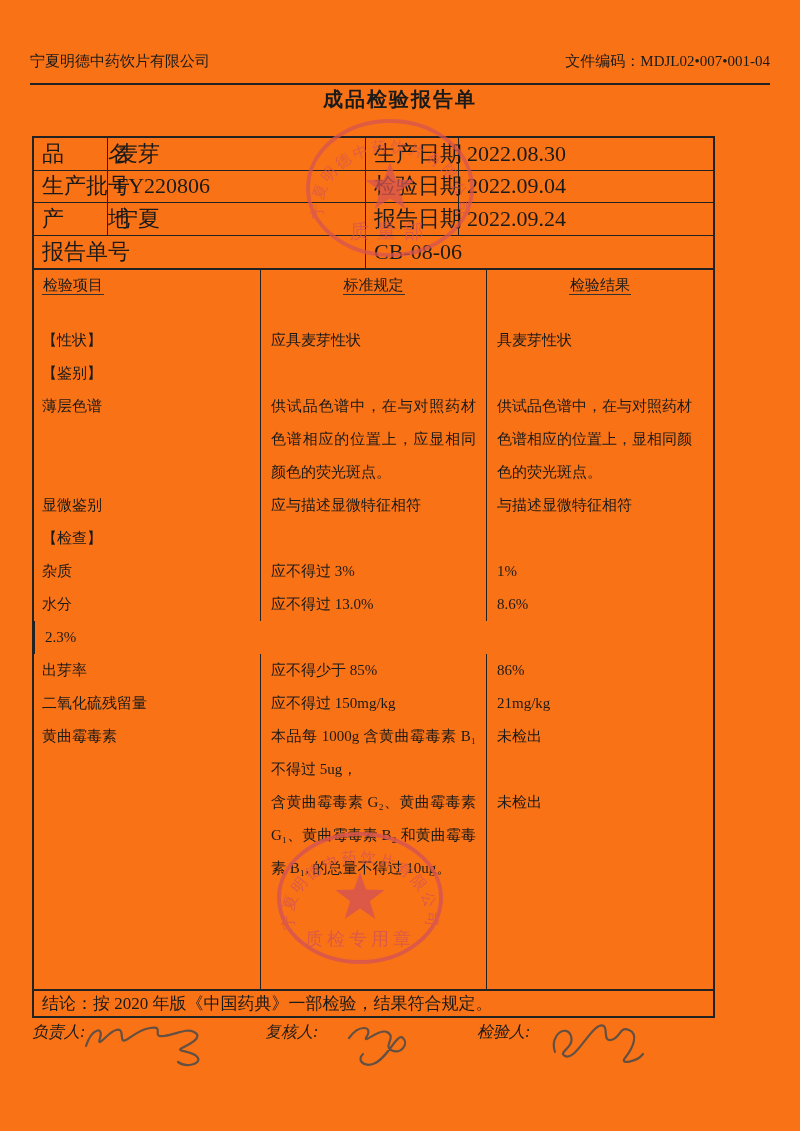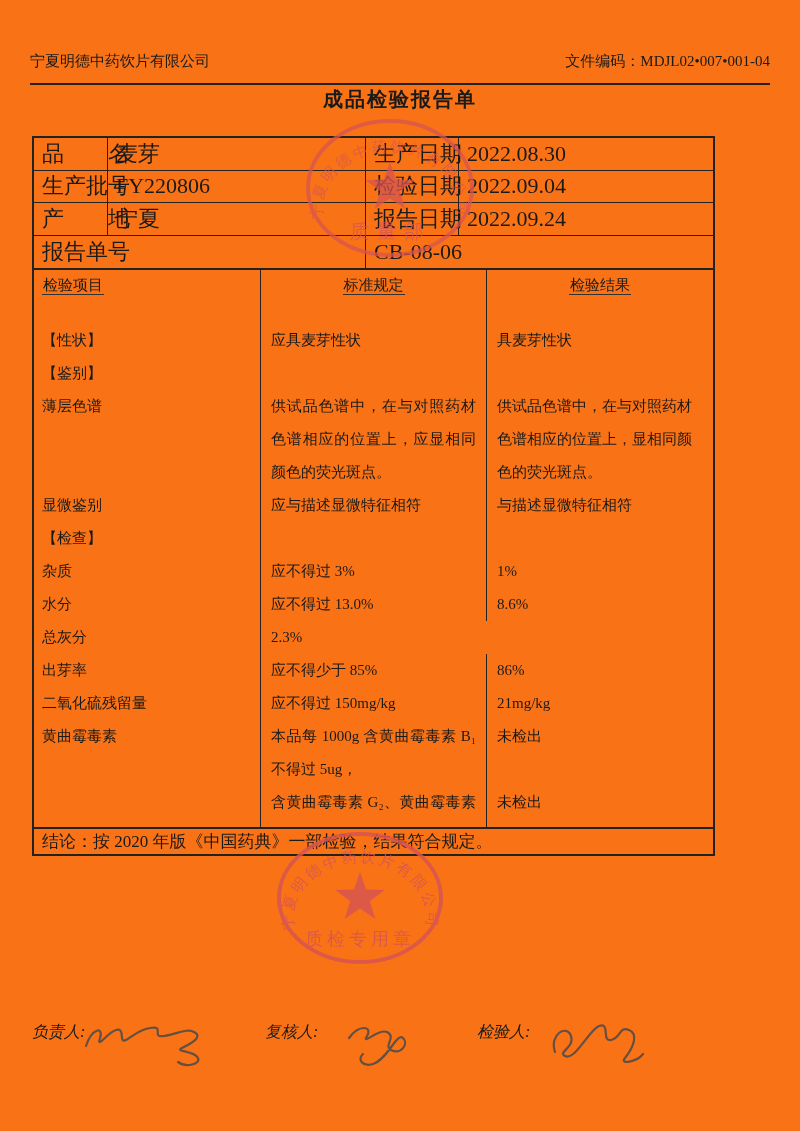--- a/index.html
+++ b/index.html
@@ -16,21 +16,21 @@
   
   .tbl { position:absolute; top:136px; left:32px; width:683px; border:2px solid #222; background:transparent; }
   
   .info { display:grid; grid-template-columns:74px 258px 93px 254px; grid-auto-rows:32.5px; font-size:22px; }
   .info .cell { display:flex; align-items:center; padding-left:8px; border-bottom:1.5px solid #222; border-right:1.5px solid #222; white-space:nowrap; }
   .info .cell.noR { border-right:none; }
   .info .cell.noB { border-bottom:none; }
   .info .span2a { grid-column:1 / 3; }
   .info .span2b { grid-column:3 / 5; }
   
-  .bodysec { border-top:2px solid #222; height:559px; display:flex; flex-direction:column; overflow:hidden; font-size:15px; }
+  .bodysec { border-top:2px solid #222; height:721px; display:flex; flex-direction:column; overflow:hidden; font-size:15px; }
   .brow { display:flex; flex:0 0 auto; }
   .brow .c1 { width:226px; padding-left:8px; }
   .brow .c2 { width:226px; border-left:1.5px solid #222; padding:0 10px; }
   .brow .c3 { width:227px; border-left:1.5px solid #222; padding:0 10px; }
   .brow.colhead { height:30px; line-height:30px; }
   .brow.colhead .c2, .brow.colhead .c3 { text-align:center; }
   .colhead .u { border-bottom:1px solid #333; padding:0 1px 1px 1px; }
   .brow.spacer { height:24px; }
   .brow.fill { flex:1 1 auto; }
   .brow .txt { line-height:33px; }
@@ -150,21 +150,20 @@
       <div class="brow">
         <div class="c1 txt">水分</div>
         <div class="c2">
             <div class="txt">应不得过 13.0%</div>
           </div>
         <div class="c3">
             <div class="txt">8.6%</div>
           </div>
       </div>
       <div class="brow">
-        <div class="c1 txt">总灰分</div>
         <div class="c3">
             <div class="txt">2.3%</div>
           </div>
       </div>
       <div class="brow">
         <div class="c1 txt">出芽率</div>
         <div class="c2">
             <div class="txt">应不得少于 85%</div>
           </div>
         <div class="c3">

